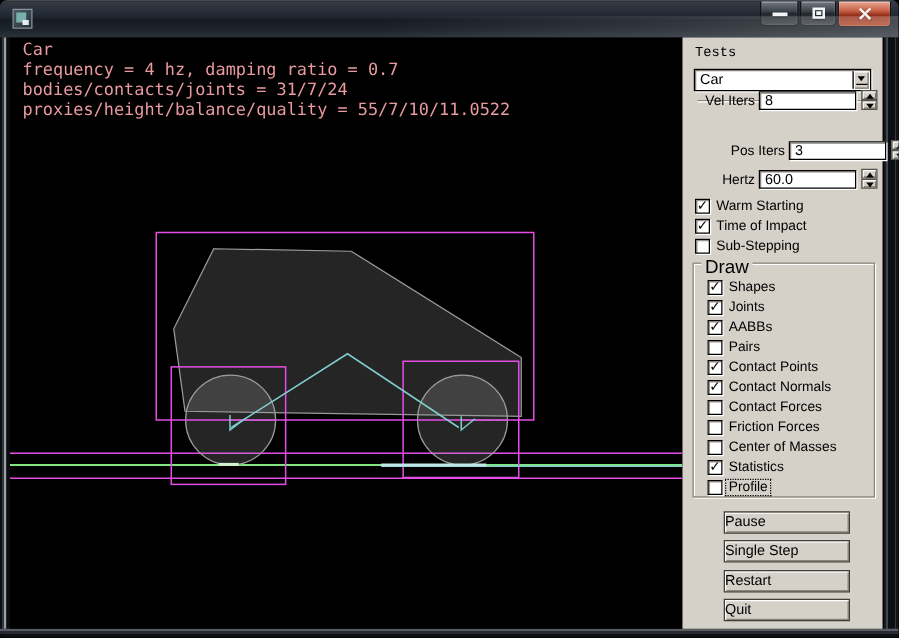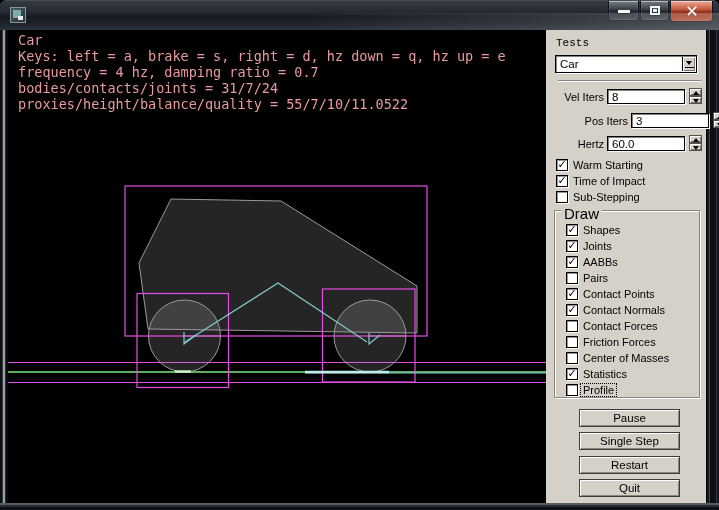--- a/index.html
+++ b/index.html
@@ -103,21 +103,21 @@
     font-family:"DejaVu Sans",sans-serif; font-weight:bold; font-size:11px; line-height:10px; text-align:center; color:#000; }
   .cb-label { position:absolute; left:17px; top:0; white-space:nowrap; }
   .cb-label.focused { outline:1px dotted #000; padding:0 2px; left:15px; }
 
   #draw-group { position:absolute; left:8px; top:180px; width:146px; height:188px;
     border:1px solid #8a867e; box-shadow:inset 1px 1px 0 #fff, 1px 1px 0 #fff; }
   #draw-group-label { position:absolute; left:6px; top:-6px; background:var(--panel); padding:0 3px; font-size:15px; }
 
   .gbutton { position:absolute; left:33px; width:101px; height:18px; background:var(--panel);
     border:1px solid #403d38; box-shadow:inset 1px 1px 0 #fff, inset -1px -1px 0 #8a867e;
-    font-size:11.5px; text-align:center; line-height:16px; color:#000; }
+    font-size:11.5px; text-align:left; line-height:16px; color:#000; }
 </style>
 </head>
 <body>
 
 <div id="window">
 
   <div id="titlebar">
     <div id="app-icon">
         <span class="pane"></span>
         <span class="dot"></span>
@@ -161,37 +161,37 @@
 
       <line class="joint" x1="305" y1="372" x2="546" y2="372"></line>
       <line x1="305" y1="371" x2="389" y2="371" stroke="#C2E7E7" stroke-width="2.4"></line>
 
       <line x1="175" y1="370.5" x2="191" y2="370.5" stroke="#CFF3CF" stroke-width="2.4"></line>
 
       <polyline class="joint" points="185,341 278,282 367,341"></polyline>
       <polyline class="joint" points="184,331 184,343 196,334"></polyline>
       <polyline class="joint" points="369,332 369,343 380,334"></polyline>
     </svg>
-    <div id="info-text"><div>Car</div><div>Keys: left = a, brake = s, right = d, hz down = q, hz up = e</div><div>frequency = 4 hz, damping ratio = 0.7</div><div>bodies/contacts/joints = 31/7/24</div><div>proxies/height/balance/quality = 55/7/10/11.0522</div></div>
+    <div id="info-text"><div>Car</div><div>frequency = 4 hz, damping ratio = 0.7</div><div>bodies/contacts/joints = 31/7/24</div><div>proxies/height/balance/quality = 55/7/10/11.0522</div></div>
   </div>
 
   <div id="panel">
     <div class="plabel" style="left:10px; top:7px;font-family:Liberation Mono, monospace;">Tests</div>
 
     <div id="tests-dropdown">
       <span class="value">Car</span>
       <span id="dd-btn">
           <span class="tri"></span>
           <span class="bar"></span>
         </span>
     </div>
 
     <div class="separator" style="top:50px;"></div>
 
-    <div class="spin-row" style="top:59px;">
+    <div class="spin-row" style="top:43px;">
       <span class="spin-label">Vel Iters</span>
       <div class="spin-edit">8</div>
       <div class="spinner">
         <div class="spin-btn up">
             <span class="tri"></span>
           </div>
         <div class="spin-btn down">
             <span class="tri"></span>
           </div>
       </div>

